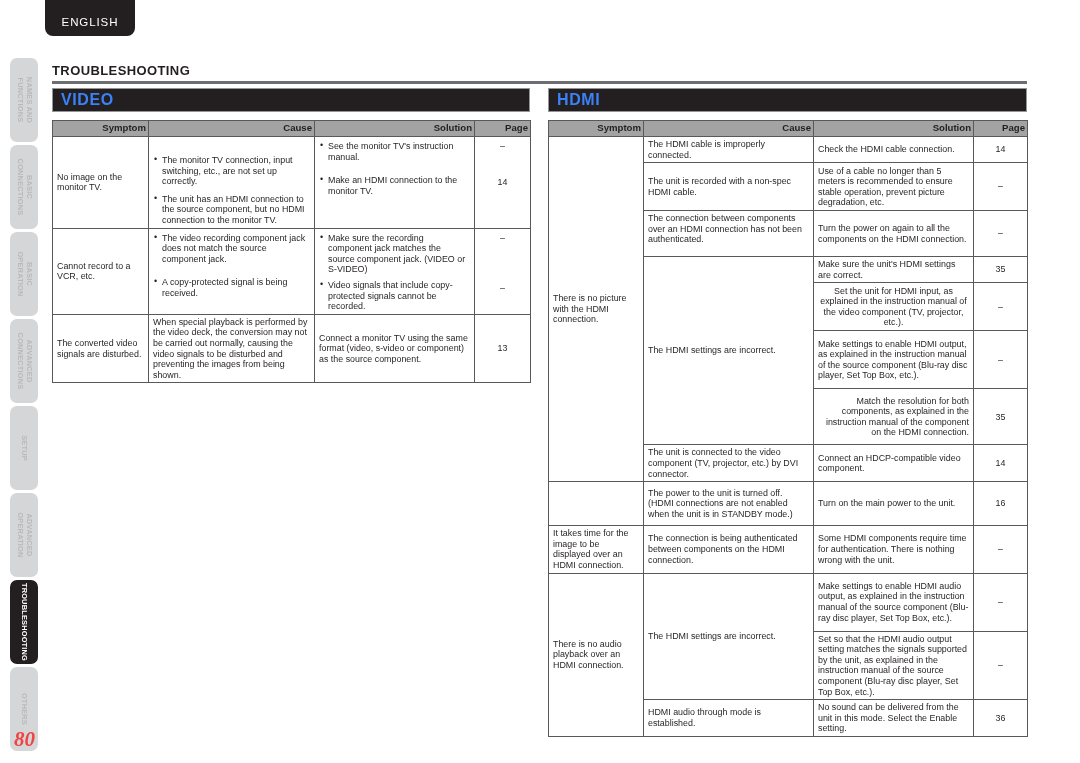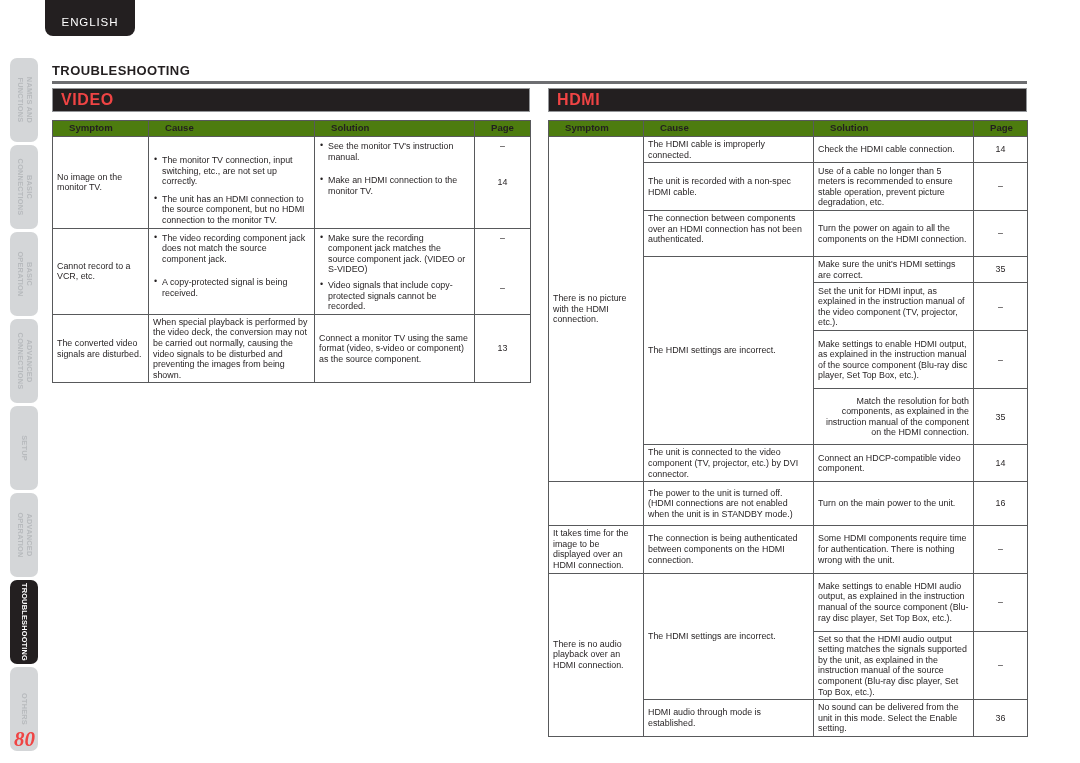--- a/index.html
+++ b/index.html
@@ -75,21 +75,21 @@
   #heading-rule{
     position:absolute;left:52px;top:81px;
     width:975px;height:3px;
     background:#6d6e71;
   }
 
   .section-bar{
     position:absolute;
     height:24px;
     background:#231f20;
-    color:#ef4444;
+    color:#3b82f6;
     font-size:16px;
     font-weight:bold;
     letter-spacing:.6px;
     display:flex;align-items:center;
     padding-left:8px;
     box-sizing:border-box;
     border:1px solid #939598;
   }
   #video-bar{left:52px;top:88px;width:478px;}
   #hdmi-bar{left:548px;top:88px;width:479px;}
@@ -107,26 +107,26 @@
   #hdmi-table{left:548px;top:120px;width:479px;}
 
   table.tt th,
   table.tt td{
     border:1px solid #58595b;
     vertical-align:middle;
     padding:2px 4px;
     box-sizing:border-box;
   }
   table.tt th{
-    background:#4d7c0f;
-    text-align:left;
+    background:#a3a3a3;
+    text-align:right;
     font-size:9.6px;
     font-weight:bold;
     height:16px;
-    padding:1px 16px;
+    padding:1px 2px;
   }
   table.tt td.pg{text-align:center;}
   table.tt td.mid{vertical-align:middle;}
   table.tt td.top{vertical-align:top;}
 
   ul.bl{margin:0;padding:0 0 0 9px;list-style:none;}
   ul.bl li{position:relative;margin:0 0 7px 0;padding-left:0;}
   ul.bl li:last-child{margin-bottom:0;}
   ul.bl li:before{
     content:"\2022";
@@ -278,21 +278,21 @@
       <td class="top" style="height:46px;">The connection between components over an HDMI connection has not been authenticated.</td>
       <td class="mid">Turn the power on again to all the components on the HDMI connection.</td>
       <td class="pg mid">–</td>
     </tr>
     <tr>
       <td class="mid" rowspan="4">The HDMI settings are incorrect.</td>
       <td class="mid" style="height:26px;">Make sure the unit's HDMI settings are correct.</td>
       <td class="pg mid">35</td>
     </tr>
     <tr>
-      <td class="mid" style="height:48px;">Set the unit for HDMI input, as explained in the instruction manual of the video component (TV, projector, etc.).</td>
+      <td class="mid" style="height:48px;text-align:center;">Set the unit for HDMI input, as explained in the instruction manual of the video component (TV, projector, etc.).</td>
       <td class="pg mid">–</td>
     </tr>
     <tr>
       <td class="mid" style="height:58px;">Make settings to enable HDMI output, as explained in the instruction manual of the source component (Blu-ray disc player, Set Top Box, etc.).</td>
       <td class="pg mid">–</td>
     </tr>
     <tr>
       <td class="mid" style="height:56px;text-align:right;">Match the resolution for both components, as explained in the instruction manual of the component on the HDMI connection.</td>
       <td class="pg mid">35</td>
     </tr>

